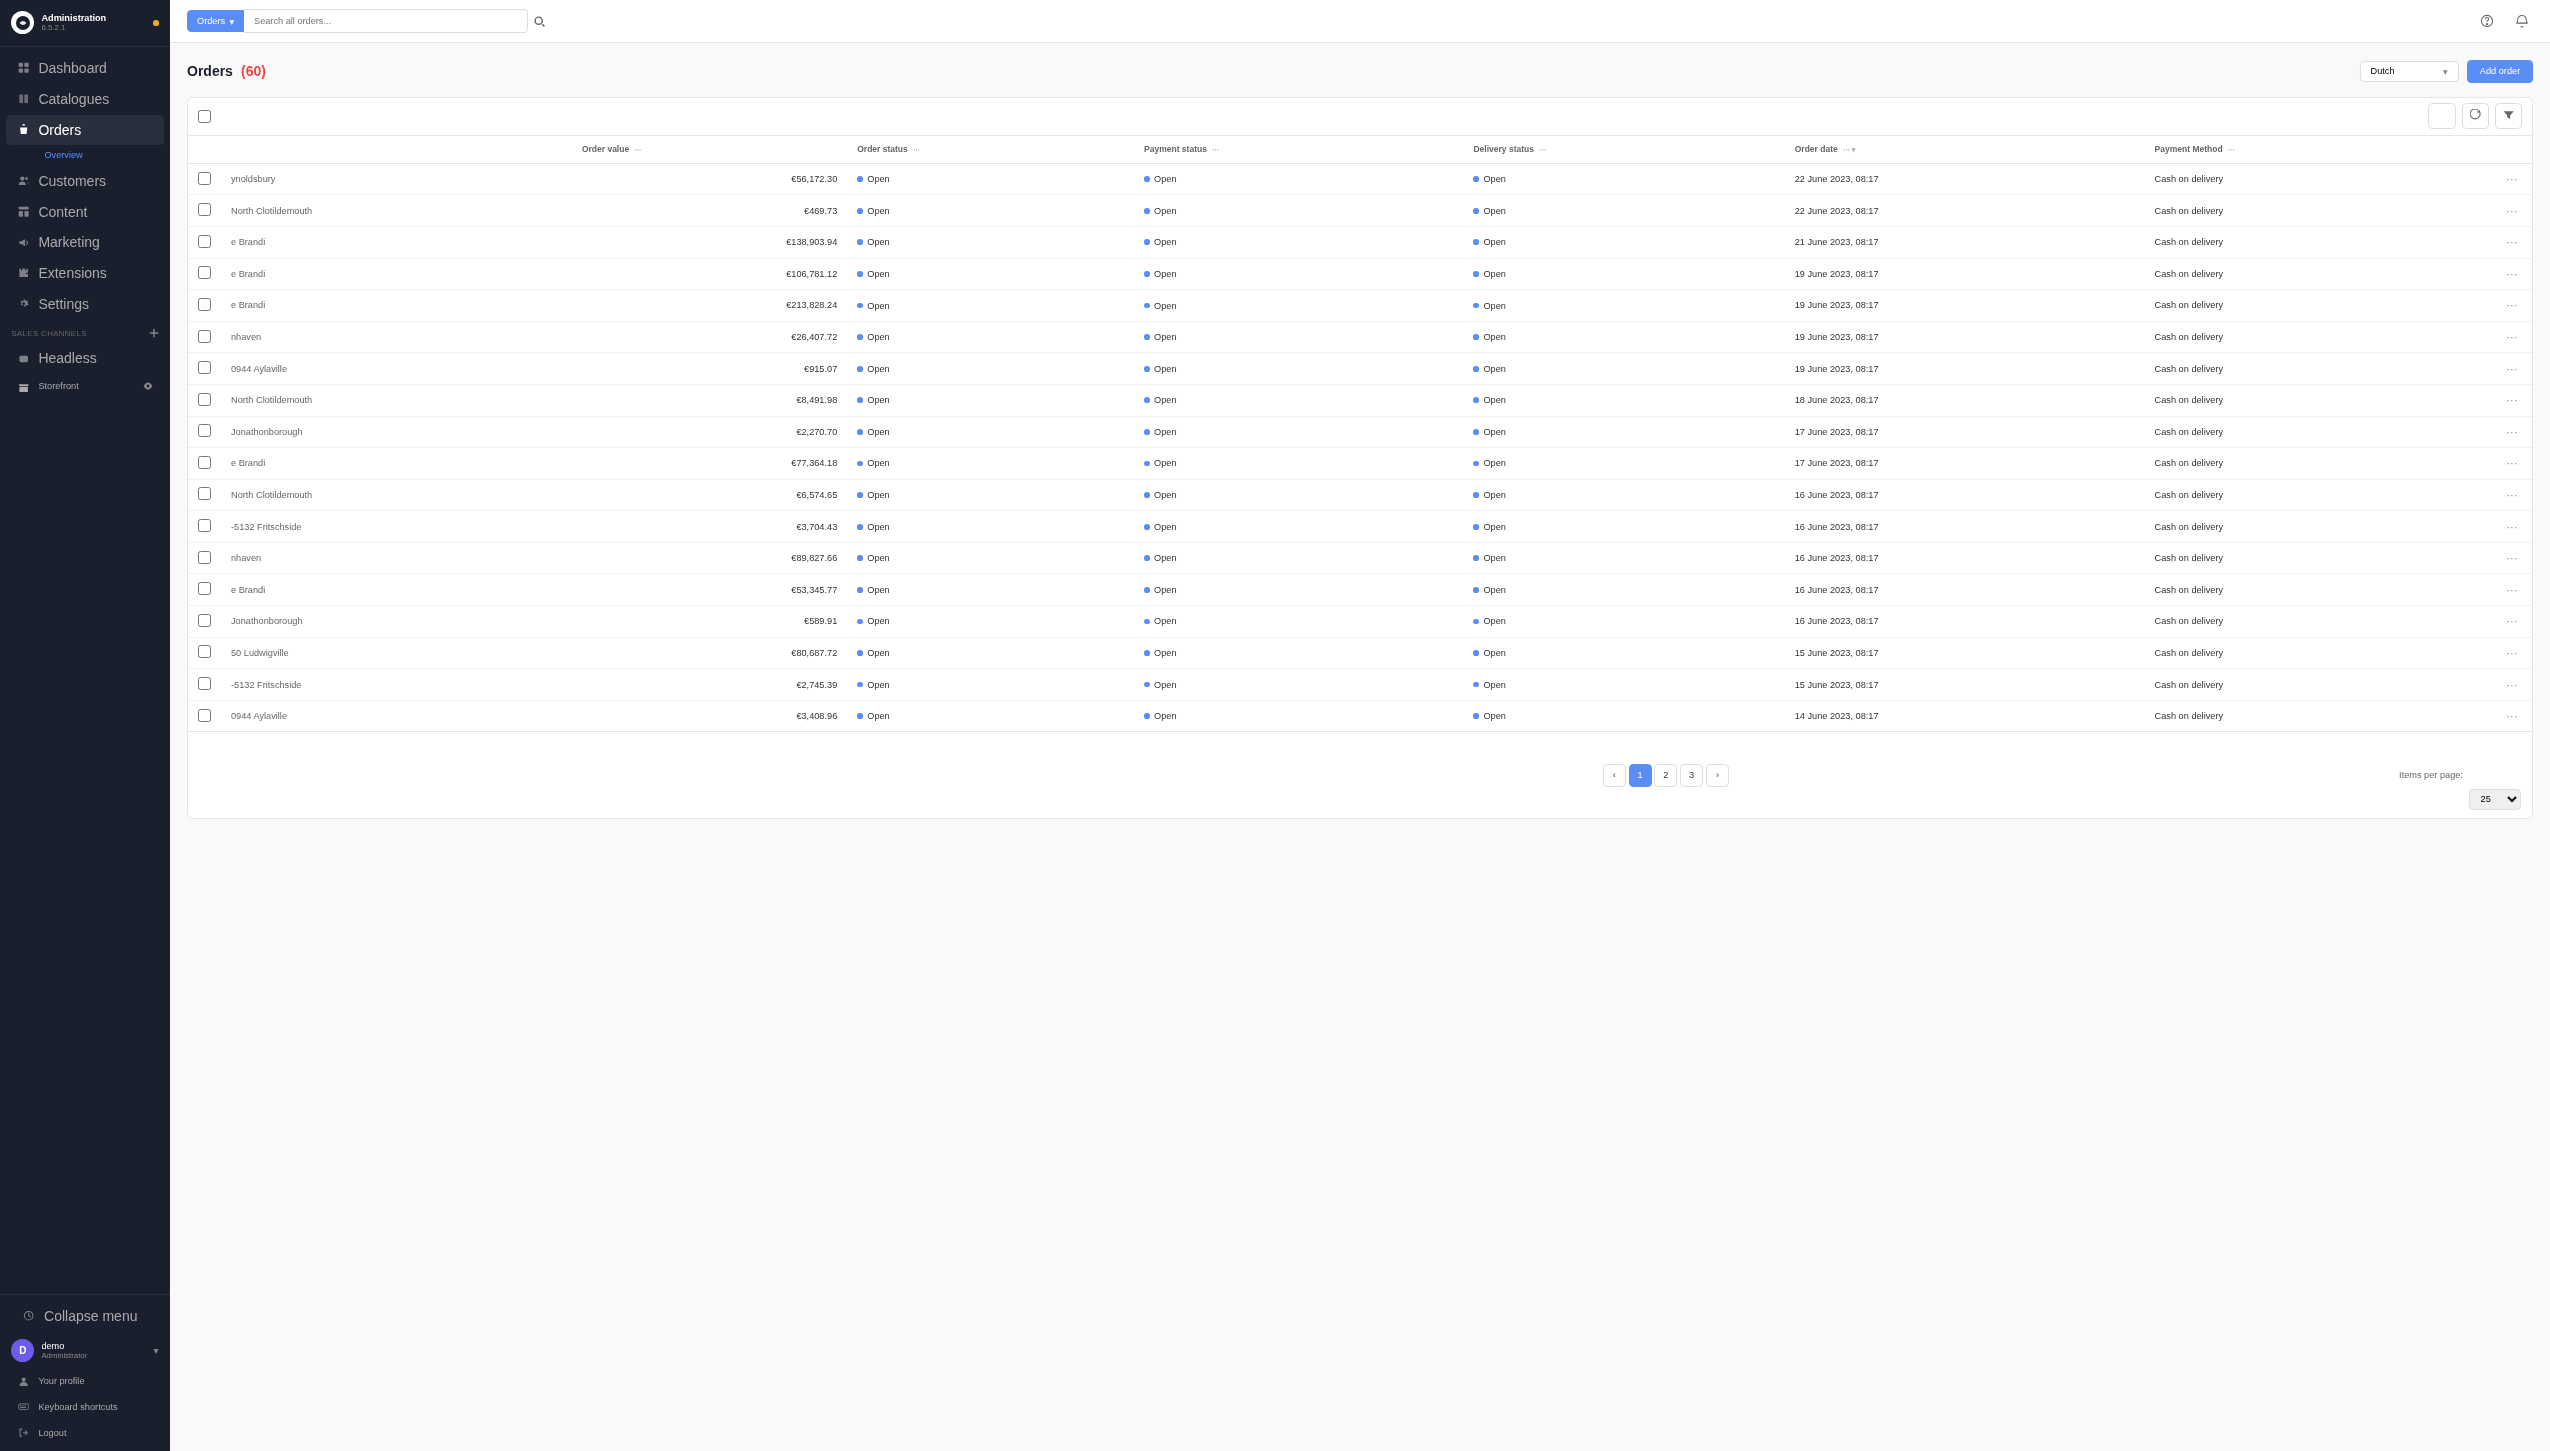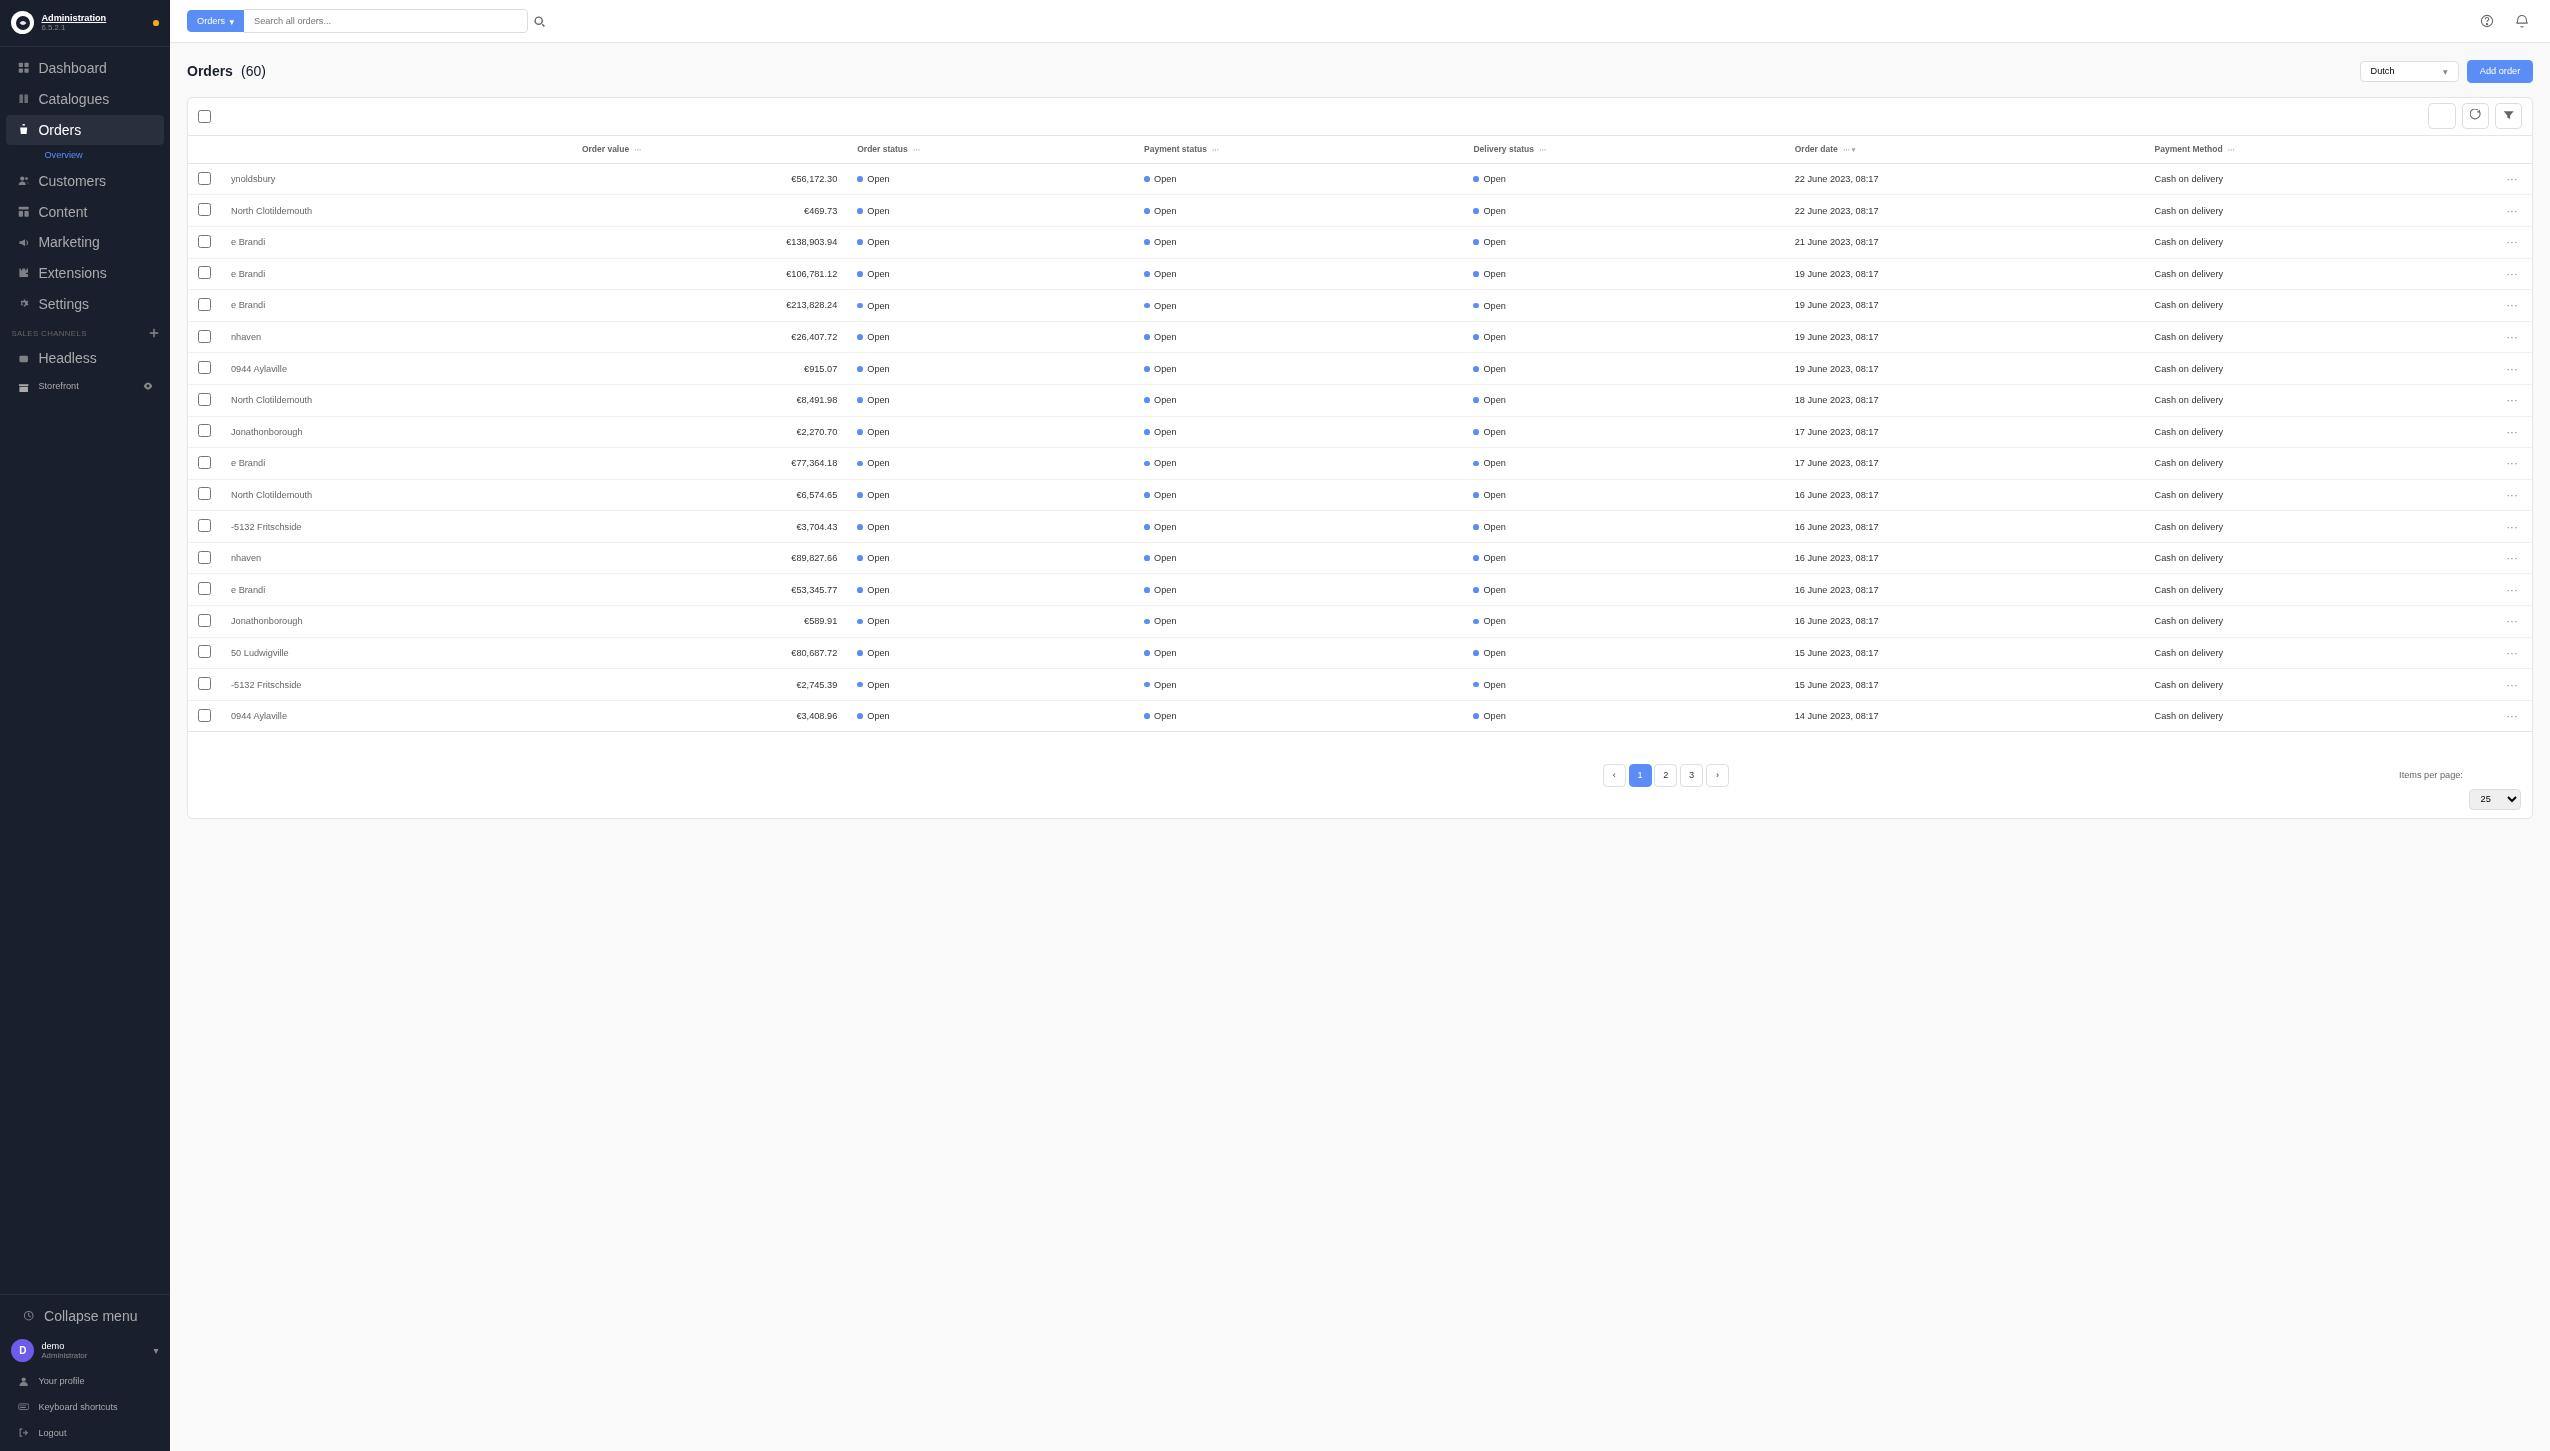--- a/index.html
+++ b/index.html
@@ -2,21 +2,21 @@
 <html style="font-size:11.4px"><head>
   <meta charset="utf-8">
   <style>
     * { box-sizing: border-box; margin: 0; padding: 0; }
     body { font-family: -apple-system, BlinkMacSystemFont, 'Segoe UI', sans-serif; background: #f5f5f5; display: flex; height: 100vh; overflow: hidden; font-size: 10px; }
 
     
     .sidebar { width: 170px; min-width: 170px; background: #1a1f2e; color: #ccc; display: flex; flex-direction: column; height: 100vh; overflow-y: auto; }
     .sidebar-header { display: flex; align-items: center; gap: 7px; padding: 11.4px; border-bottom: 0.7px solid #2a2f3e; }
     .sidebar-logo { width: 23px; height: 23px; background: #fff; border-radius: 50%; display: flex; align-items: center; justify-content: center; font-weight: bold; color: #1a1f2e; font-size: 11.4px; }
-    .sidebar-app-name { font-size: 9.2px; font-weight: 600; color: #fff; text-decoration: underline; }
+    .sidebar-app-name { font-size: 9.2px; font-weight: 600; color: #fff; }
     .sidebar-app-version { font-size: 7.8px; color: #888; }
     .sidebar-dot { width: 5.7px; height: 5.7px; background: #f5a623; border-radius: 50%; margin-left: auto; }
 
     .sidebar-nav { flex: 1; padding: 5.7px 0; }
     .nav-item { display: flex; align-items: center; gap: 8.5px; padding: 7px 11.4px; cursor: pointer; color: #aaa; font-size: 14px; border-radius: 4.3px; margin: 0.7px 5.7px; }
     .nav-item.active { background: #2a2f3e; color: #fff; }
     .nav-item-icon { width: 12.8px; height: 12.8px; display: flex; align-items: center; justify-content: center; flex-shrink: 0; }
     .nav-sub { padding-left: 33px; }
     .nav-sub-item { padding: 5px 11.4px; cursor: pointer; color: #aaa; font-size: 9.2px; }
     .nav-sub-item.active { color: #5b8df6; }
@@ -42,21 +42,21 @@
     .orders-btn { background: #5b8df6; color: #fff; border: none; border-radius: 4.3px 0 0 4.3px; padding: 5.7px 10px; font-size: 9.2px; font-weight: 500; cursor: pointer; display: flex; align-items: center; gap: 4.3px; }
     .search-input { border: 0.7px solid #ddd; border-left: none; border-radius: 0 4.3px 4.3px 0; padding: 5.7px 10px; font-size: 9.2px; width: 284px; outline: none; color: #999; }
     .topbar-actions { margin-left: auto; display: flex; align-items: center; gap: 11.4px; }
     .topbar-icon { width: 23px; height: 23px; display: flex; align-items: center; justify-content: center; cursor: pointer; color: #666; }
 
     
     .content { flex: 1; overflow-y: auto; padding: 17px; background: #f9f9f9; }
 
     .page-header { display: flex; align-items: center; margin-bottom: 14px; }
     .page-title { font-size: 14px; font-weight: 600; color: #1a1f2e; }
-    .page-title-count { color: #0f172a; font-weight: 400; }
+    .page-title-count { color: #ef4444; font-weight: 700; }
     .header-actions { margin-left: auto; display: flex; align-items: center; gap: 8.5px; }
     .channel-select { border: 0.7px solid #ddd; border-radius: 4.3px; padding: 4px 10px; font-size: 9.2px; background: #fff; cursor: pointer; display: flex; align-items: center; gap: 5.7px; min-width: 99px; }
     .add-order-btn { background: #5b8df6; color: #fff; border: none; border-radius: 4.3px; padding: 6.4px 12.8px; font-size: 9.2px; font-weight: 500; cursor: pointer; }
 
     
     .table-wrapper { background: #fff; border-radius: 5.7px; border: 0.7px solid #e5e5e5; overflow: hidden; }
     .table { width: 100%; border-collapse: collapse; }
     .table th { background: #fff; padding: 8.5px 10px; text-align: left; font-size: 8.5px; font-weight: 600; color: #666; border-bottom: 0.7px solid #e5e5e5; white-space: nowrap; }
     .table th.sortable { cursor: pointer; }
     .table td { padding: 7.8px 10px; font-size: 9.2px; color: #333; border-bottom: 0.7px solid #f0f0f0; }

